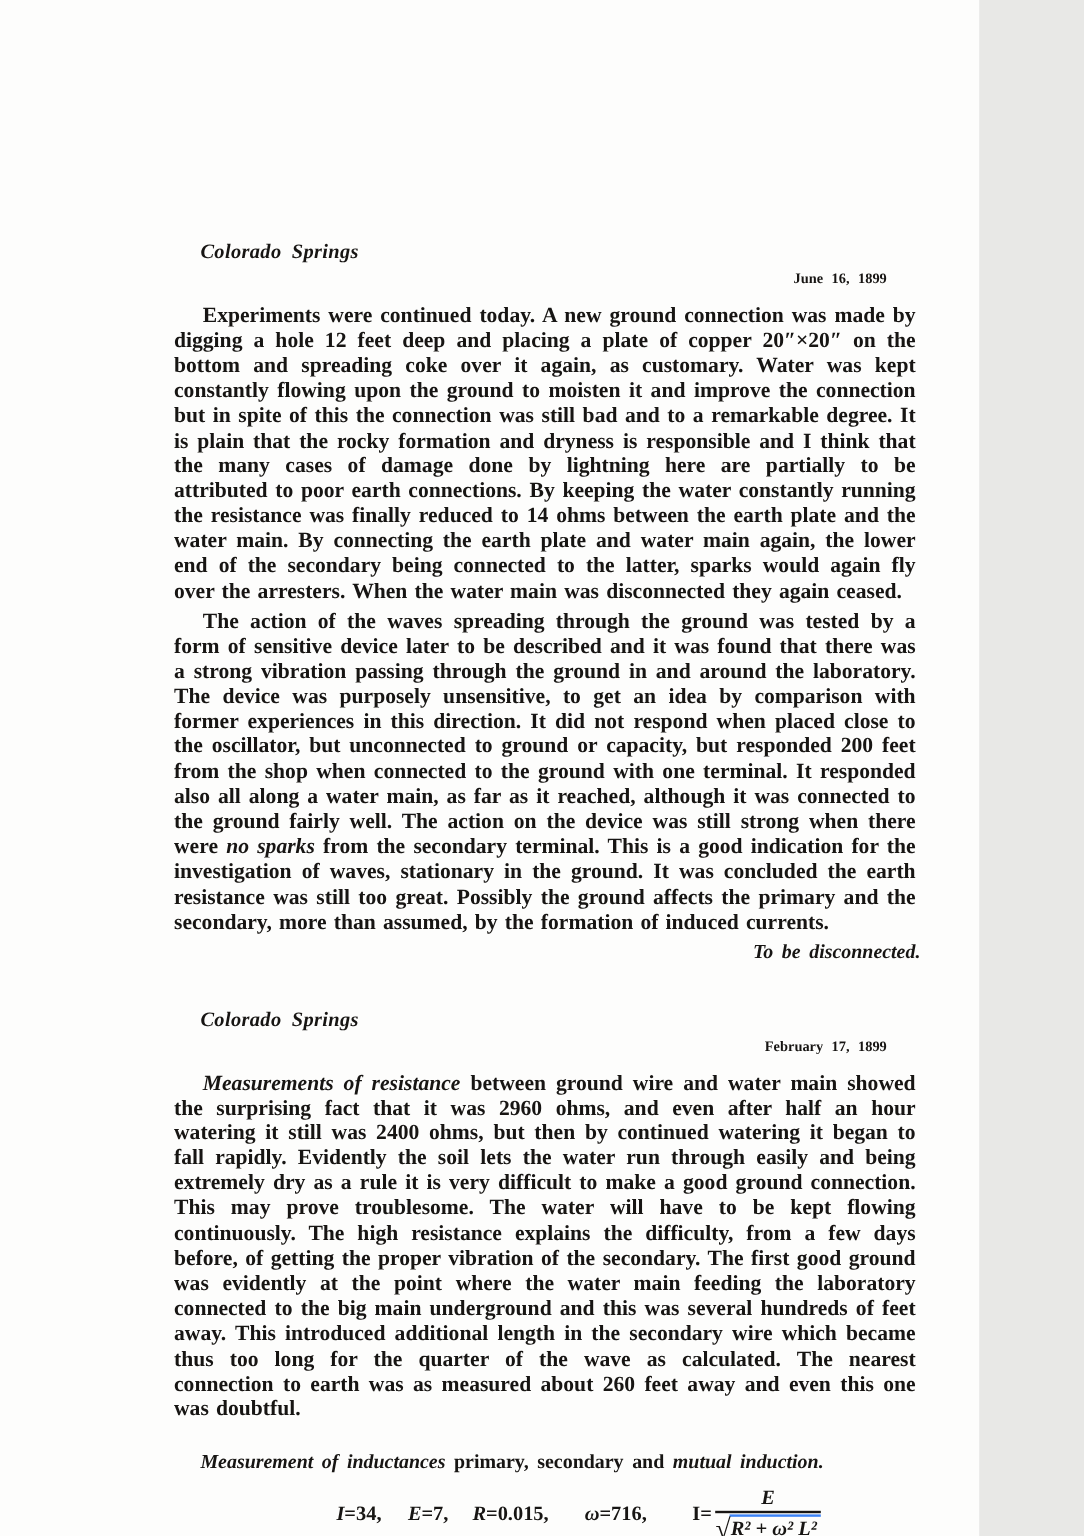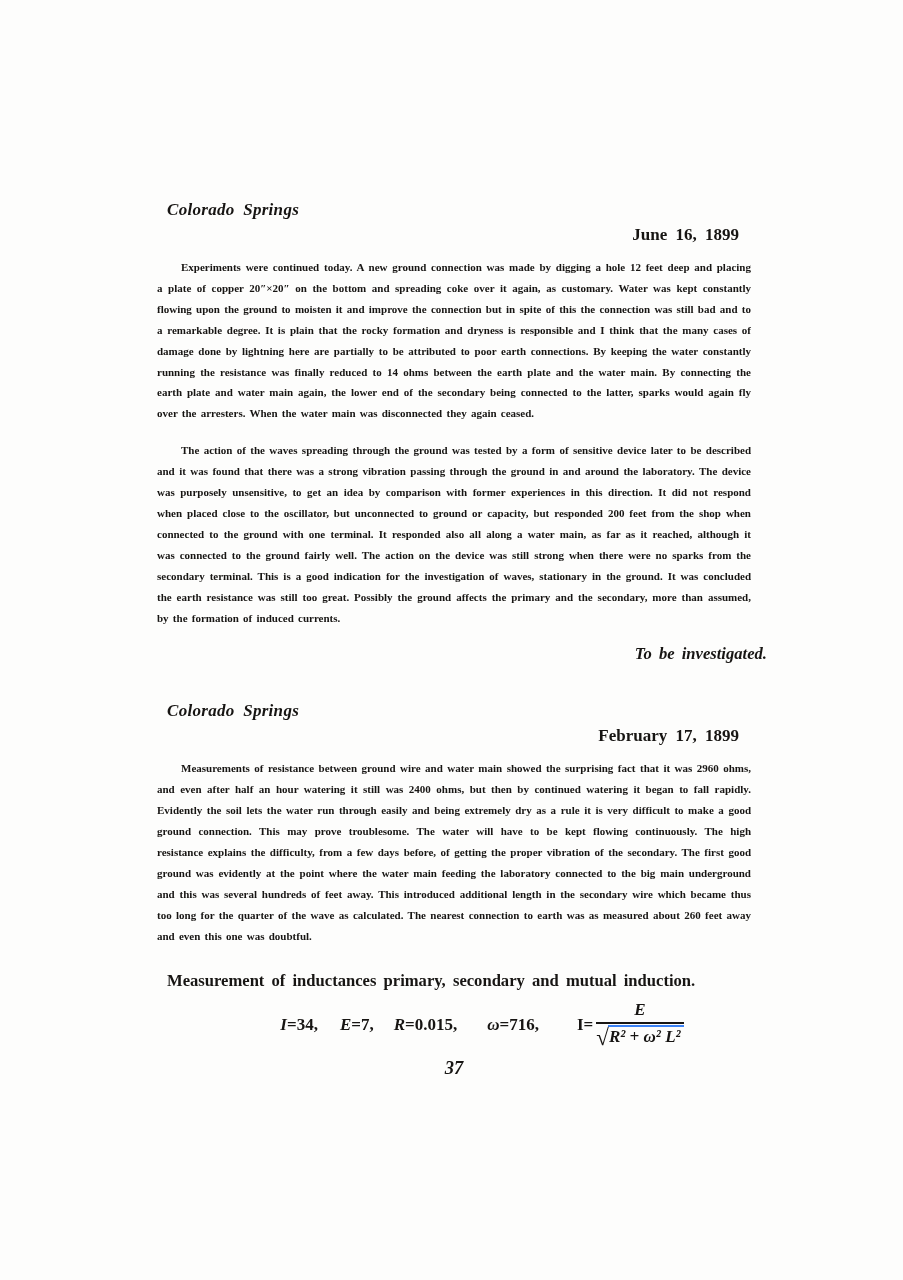--- a/index.html
+++ b/index.html
@@ -2,21 +2,21 @@
 <html><head>
 <meta charset="utf-8">
 <style>
   html, body {
     margin: 0;
     padding: 0;
     background: #e8e8e6;
   }
   .sheet {
     position: relative;
-    width: 903px;
+    width: 816px;
     height: 1280px;
     background: #fdfdfc;
     overflow: hidden;
     font-family: "Liberation Serif", serif;
     color: #171513;
     -webkit-font-smoothing: antialiased;
   }
   .content {
     position: absolute;
     left: 141px;
@@ -25,35 +25,35 @@
   }
   .entry-heading {
     font-size: 17px;
     font-weight: bold;
     font-style: italic;
     margin: 0 0 0 26px;
     letter-spacing: 0.3px;
     word-spacing: 4px;
   }
   .entry-date {
-    font-size: 17px;
+    font-size: 12px;
     font-weight: bold;
     text-align: right;
     padding-right: 28px;
     margin-top: 5px;
     word-spacing: 4px;
   }
   .para {
-    font-size: 11px;
+    font-size: 18px;
     font-weight: bold;
     line-height: 20.9px;
     text-align: justify;
     text-indent: 24px;
     word-spacing: 1.5px;
-    margin: 16px;
+    margin: 4px;
   }
   .para.lead {
     margin-top: 12px;
   }
   .note {
     font-size: 16.6px;
     font-weight: bold;
     font-style: italic;
     text-align: right;
     margin-top: 2px;
@@ -65,21 +65,21 @@
   .inline-line {
     font-size: 16.6px;
     font-weight: bold;
     line-height: 27px;
     margin: 0 0 0 26px;
     word-spacing: 3px;
   }
   .inline-line.first {
     margin-top: 20px;
   }
-  .it { }
+  .it { font-style: italic; }
   .equation-row {
     display: flex;
     align-items: center;
     margin-top: 4px;
     font-size: 17px;
     font-weight: bold;
     height: 54px;
     justify-content: center;
   }
   .eq-term { white-space: nowrap; }
@@ -132,21 +132,21 @@
 <body>
 
 <div class="sheet">
   <div class="content">
 
     <div class="entry">
       <div class="entry-heading">Colorado Springs</div>
       <div class="entry-date">June 16, 1899</div>
       <p class="para lead"><span>Experiments were continued today. A new ground connection was made by digging a hole 12 feet deep and placing a plate of copper 20″×20″ on the bottom and spreading coke over it again, as customary. Water was kept constantly flowing upon the ground to moisten it and improve the connection but in spite of this the connection was still bad and to a remarkable degree. It is plain that the rocky formation and dryness is responsible and I think that the many cases of damage done by lightning here are partially to be attributed to poor earth connections. By keeping the water constantly running the resistance was finally reduced to 14 ohms between the earth plate and the water main. By connecting the earth plate and water main again, the lower end of the secondary being connected to the latter, sparks would again fly over the arresters. When the water main was disconnected they again ceased.</span></p>
       <p class="para"><span>The action of the waves spreading through the ground was tested by a form of sensitive device later to be described and it was found that there was a strong vibration passing through the ground in and around the laboratory. The device was purposely unsensitive, to get an idea by comparison with former experiences in this direction. It did not respond when placed close to the oscillator, but unconnected to ground or capacity, but responded 200 feet from the shop when connected to the ground with one terminal. It responded also all along a water main, as far as it reached, although it was connected to the ground fairly well. The action on the device was still strong when there were </span><span class="it">no sparks</span><span> from the secondary terminal. This is a good indication for the investigation of waves, stationary in the ground. It was concluded the earth resistance was still too great. Possibly the ground affects the primary and the secondary, more than assumed, by the formation of induced currents.</span></p>
-      <div class="note">To be investigated.</div>
+      <div class="note">To be disconnected.</div>
     </div>
 
     <div class="entry second">
       <div class="entry-heading">Colorado Springs</div>
       <div class="entry-date">February 17, 1899</div>
       <p class="para lead"><span class="it">Measurements of resistance</span><span> between ground wire and water main showed the surprising fact that it was 2960 ohms, and even after half an hour watering it still was 2400 ohms, but then by continued watering it began to fall rapidly. Evidently the soil lets the water run through easily and being extremely dry as a rule it is very difficult to make a good ground connection. This may prove troublesome. The water will have to be kept flowing continuously. The high resistance explains the difficulty, from a few days before, of getting the proper vibration of the secondary. The first good ground was evidently at the point where the water main feeding the laboratory connected to the big main underground and this was several hundreds of feet away. This introduced additional length in the secondary wire which became thus too long for the quarter of the wave as calculated. The nearest connection to earth was as measured about 260 feet away and even this one was doubtful.</span></p>
       <div class="inline-line first"><span class="it">Measurement of inductances</span><span> primary, secondary and </span><span class="it">mutual induction.</span></div>
 
       <div class="equation-row">
         <span class="eq-term t1"><span class="eq-var">I</span><span>=34,</span></span>

